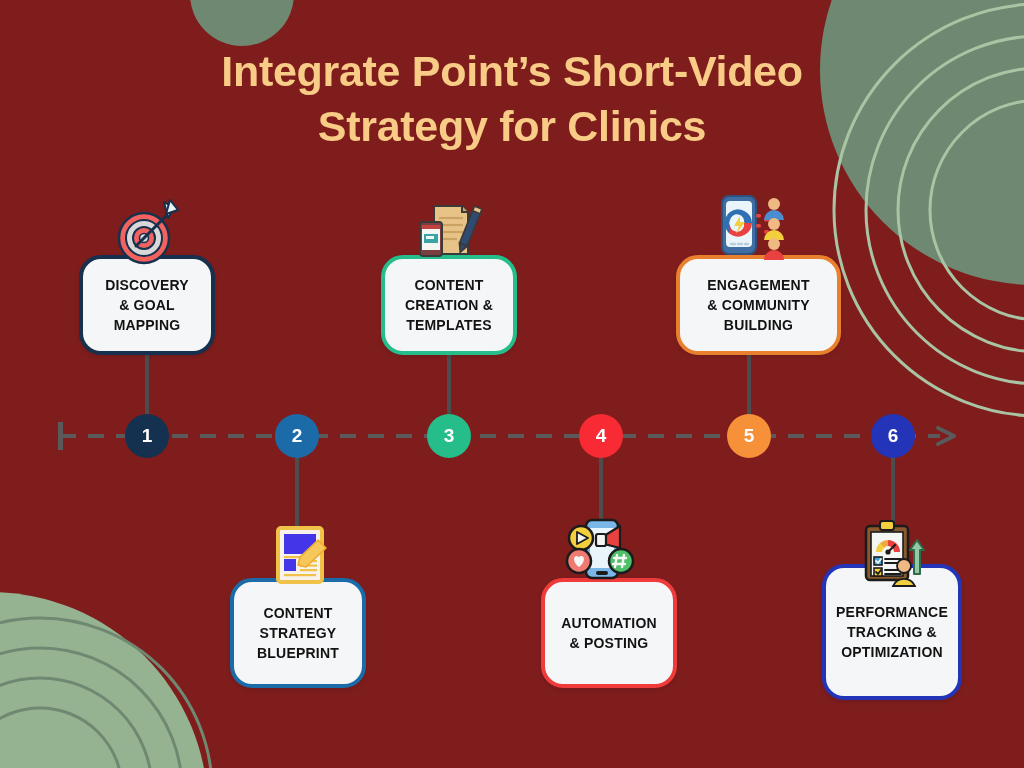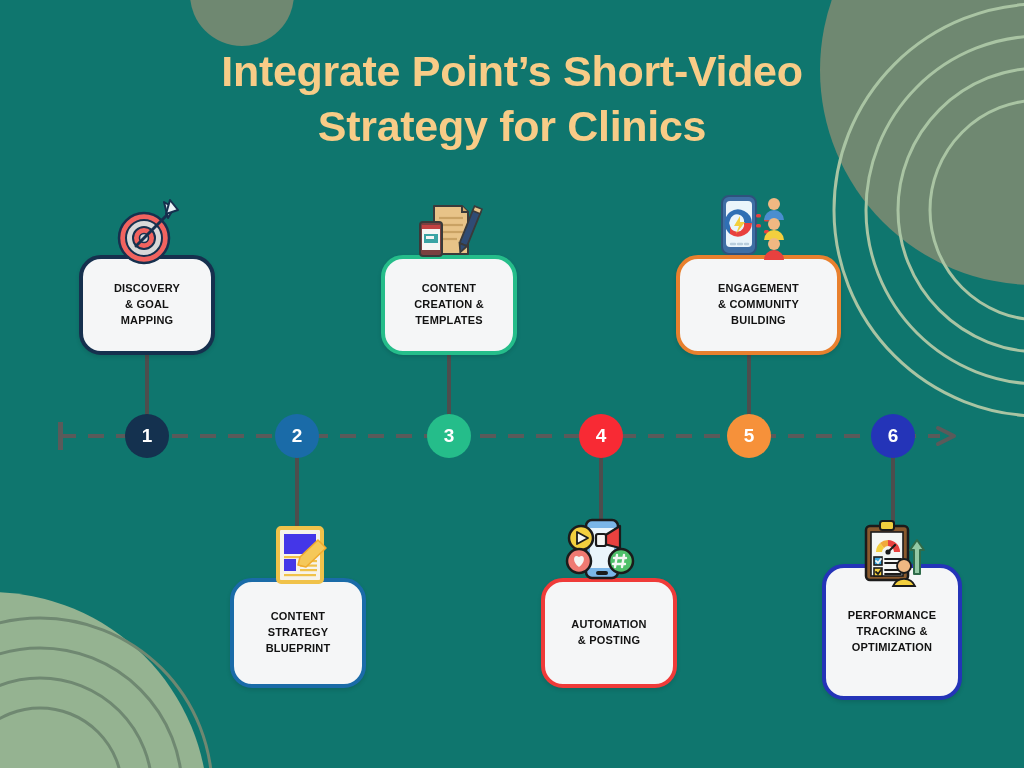--- a/index.html
+++ b/index.html
@@ -4,21 +4,21 @@
 <style>
   html, body {
     margin: 0; padding: 0;
     width: 1024px; height: 768px;
     overflow: hidden;
     font-family: "Liberation Sans", sans-serif;
   }
   #canvas {
     position: relative;
     width: 1024px; height: 768px;
-    background: #0f766e;
+    background: #7f1d1d;
     overflow: hidden;
   }
   
   .deco { position: absolute; pointer-events: none; }
   #deco-svg { position:absolute; left:0; top:0; width:1024px; height:768px; }
 
   
   #title {
     position: absolute;
     left: 0; top: 44px;
@@ -64,21 +64,21 @@
     border: 4px solid #16304e;
     box-sizing: border-box;
     display: flex;
     align-items: center;
     justify-content: center;
     text-align: center;
     z-index: 5;
     box-shadow: 0 2px 4px rgba(0,0,0,0.12);
   }
   .card-label {
-    font-size: 11px;
+    font-size: 14px;
     font-weight: bold;
     color: #121212;
     line-height: 1.45;
     letter-spacing: 0.2px;
     white-space: pre-line;
     padding: 0 5px;
   }
   .card-icon {
     position: absolute;
     z-index: 7;

